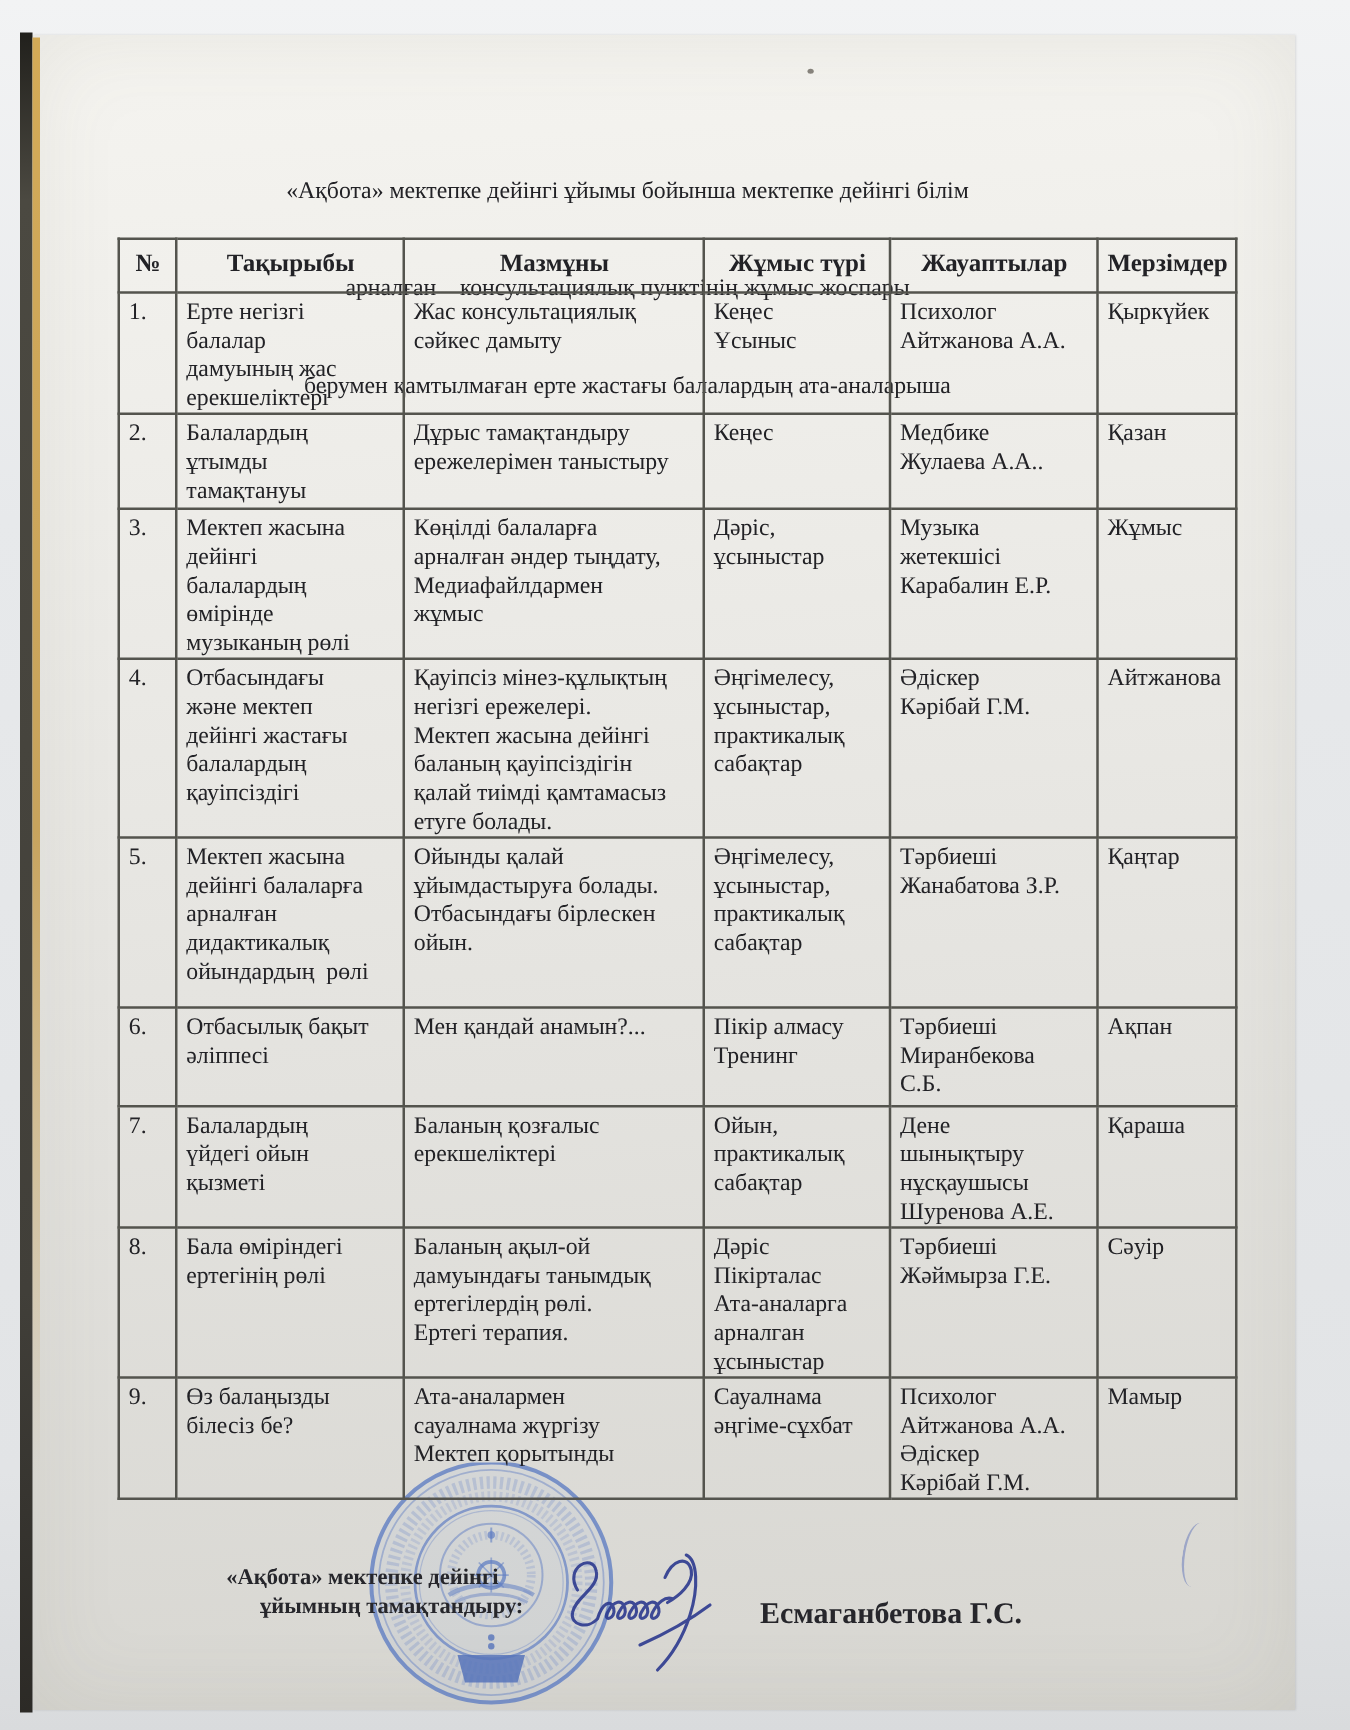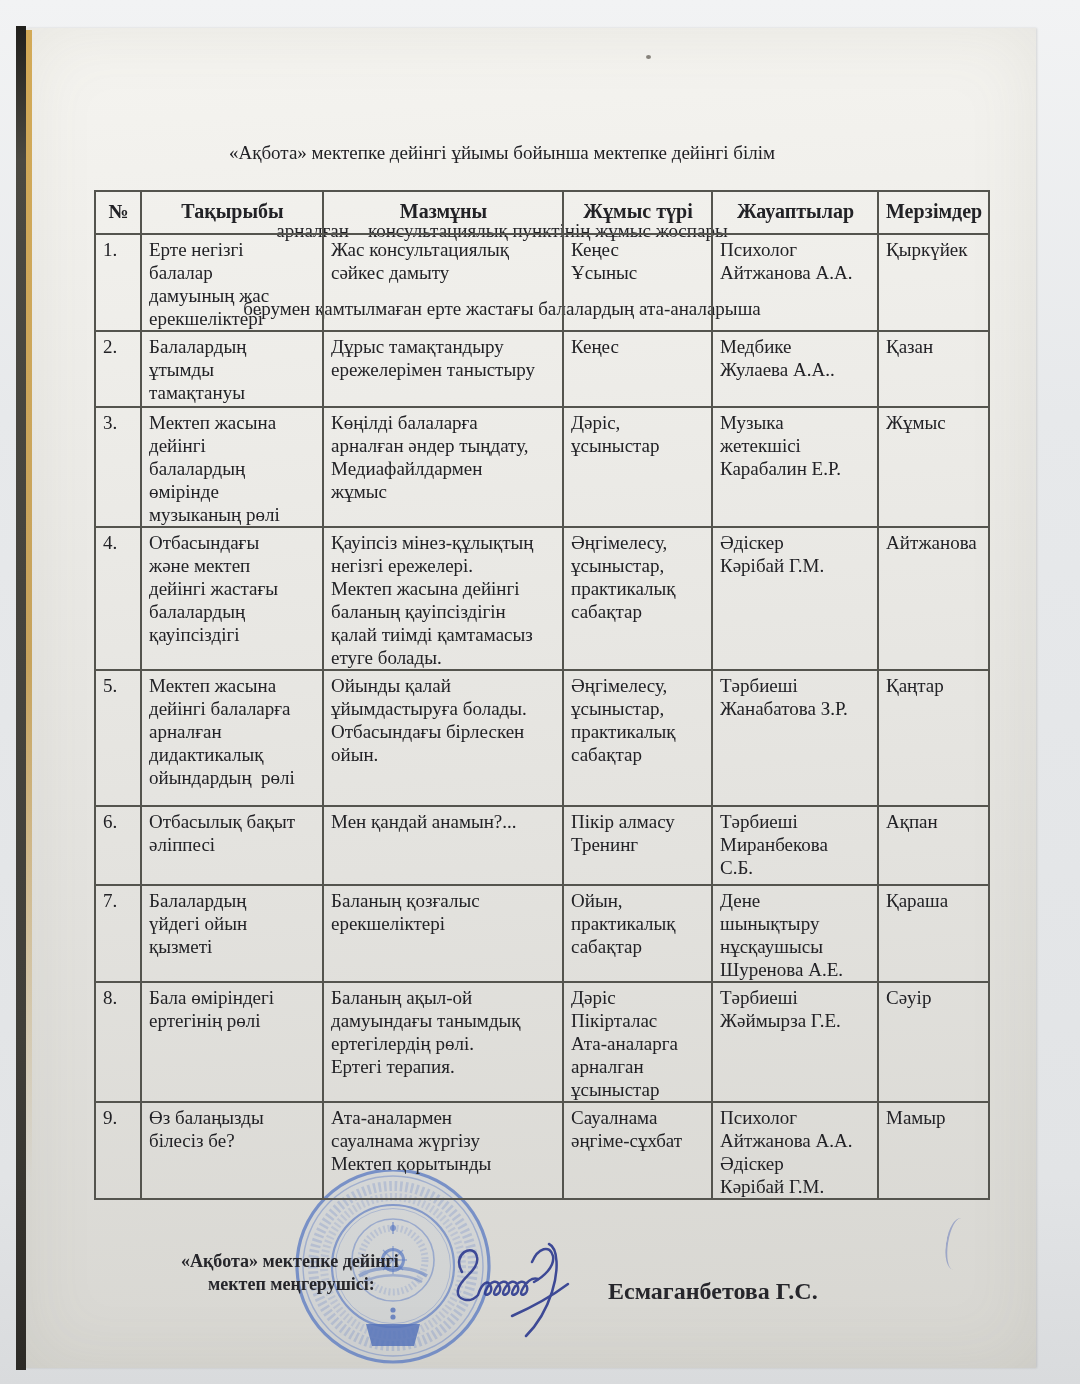--- a/index.html
+++ b/index.html
@@ -265,16 +265,16 @@
                C72,48 79,47 81,55 C83,63 72,66 76,58 C80,50 86,45 92,47"></path>
       <path d="M103,12 C112,16 113,38 106,60 C99,82 88,96 80,104"></path>
       <path d="M86,30 C92,16 104,12 107,24 C109,35 97,45 88,50"></path>
       <path d="M66,84 C84,76 106,64 122,52"></path>
     </g>
   </svg>
 
   <div class="arc-artifact"></div>
 
   <div class="footer-line" style="left:181px;top:1251px">«Ақбота» мектепке дейінгі</div>
-  <div class="footer-line" style="left:208px;top:1274px">мектеп меңгерушісі:</div>
+  <div class="footer-line" style="left:208px;top:1274px">ұйымның тамақтандыру:</div>
   <div class="signer-name" style="left:608px;top:1278px">Есмаганбетова Г.С.</div>
 
 </div>
 
 </body></html>

